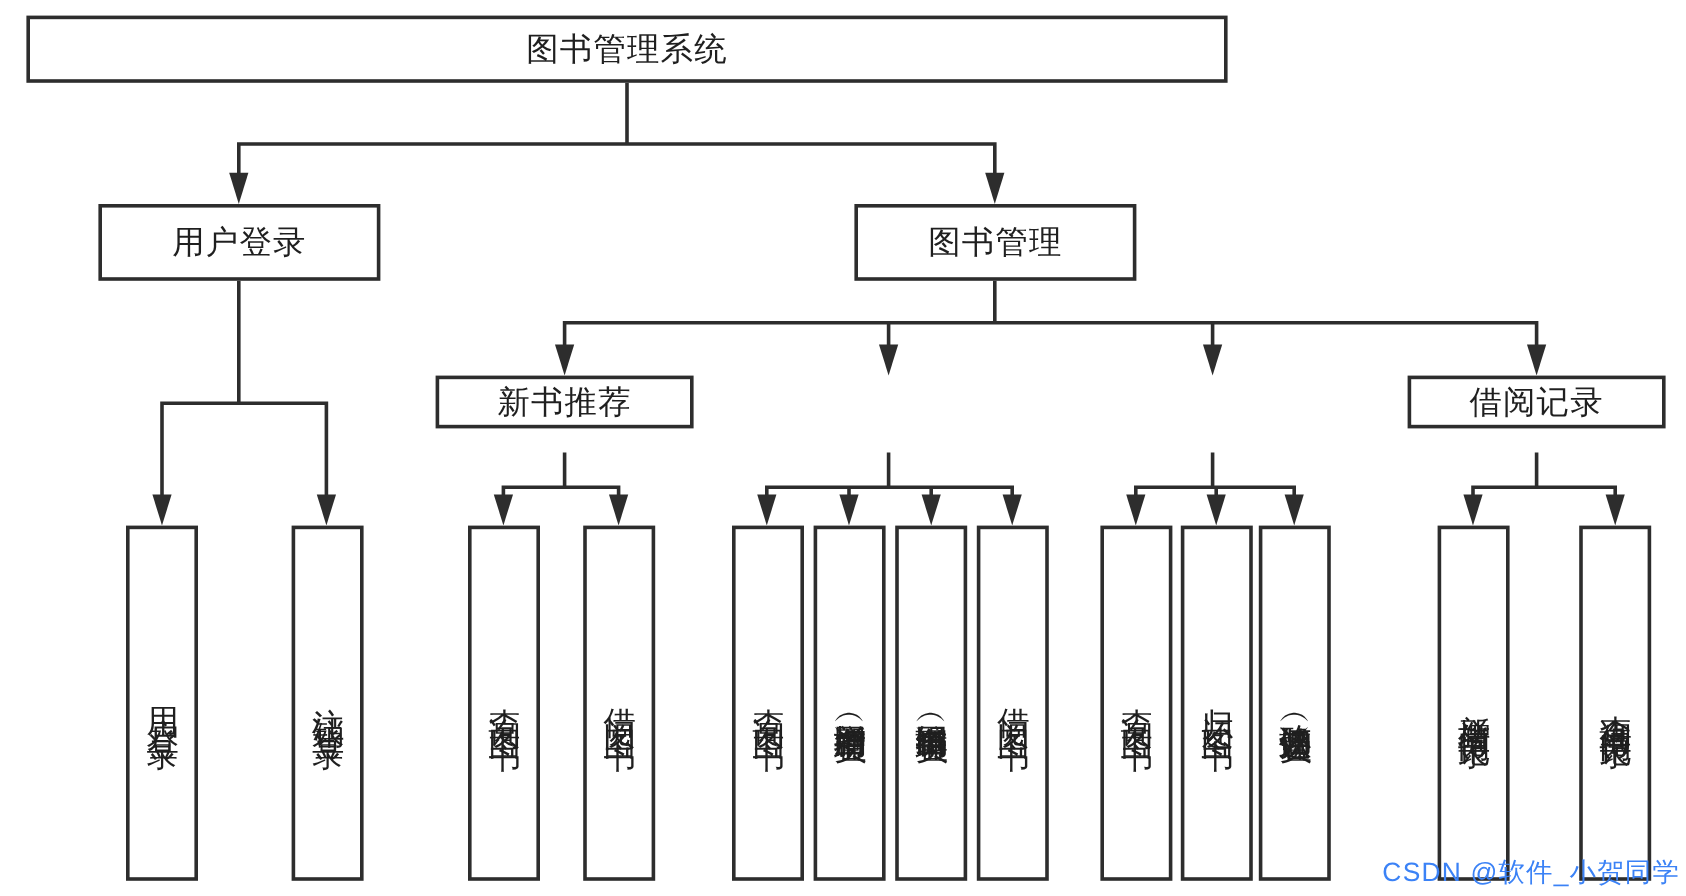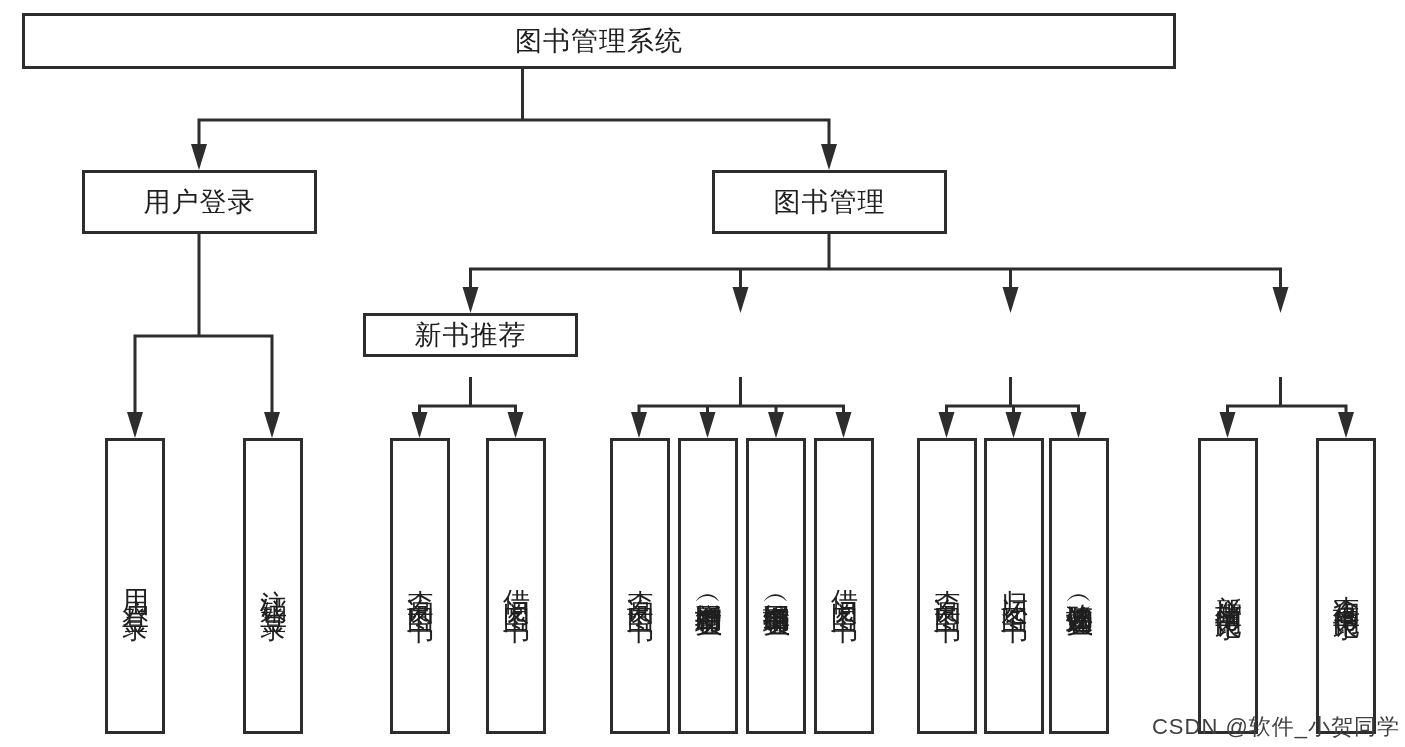--- a/index.html
+++ b/index.html
@@ -31,21 +31,21 @@
     display: flex;
     align-items: center;
     justify-content: center;
     color: #1f1f1f;
     font-size: 27px;
     letter-spacing: 1px;
     z-index: 2;
   }
   .root {
     left: 22px; top: 13px;
-    width: 1154px; height: 56px; justify-content: center;
+    width: 1001px; height: 56px; justify-content: center;
   }
   .lvl2 {
     top: 170px;
     width: 235px; height: 64px;
   }
   .lvl3 {
     top: 313px;
     width: 215px; height: 44px;
   }
   .vbox {
@@ -68,21 +68,21 @@
     line-height: 1;
   }
   .ls-wide  .vtext { letter-spacing: 9px; }
   .ls-mid   .vtext { letter-spacing: 4px; }
   .ls-tight .vtext { letter-spacing: 1px; }
   #watermark {
     position: absolute;
     right: 5px;
     bottom: 5px;
     font-size: 22px;
-    color: #404040;
+    color: #3b82f6;
     letter-spacing: 1px;
     z-index: 3;
     white-space: nowrap;
   }
 </style>
 </head>
 <body>
 
 <div id="stage">
 
@@ -140,20 +140,23 @@
   <div class="hbox lvl2" style="left:82px">
     <span>用户登录</span>
   </div>
   <div class="hbox lvl2" style="left:712px">
     <span>图书管理</span>
   </div>
 
   <div class="hbox lvl3" style="left:363px">
     <span>新书推荐</span>
   </div>
+  <div class="hbox lvl3" style="left:1173px">
+    <span>借阅记录</span>
+  </div>
 
   <div class="vbox ls-wide" style="left:105px">
     <span class="vtext">用户登录</span>
   </div>
   <div class="vbox ls-wide" style="left:243px">
     <span class="vtext">注销登录</span>
   </div>
 
   <div class="vbox ls-wide" style="left:390px">
     <span class="vtext">查询图书</span>

